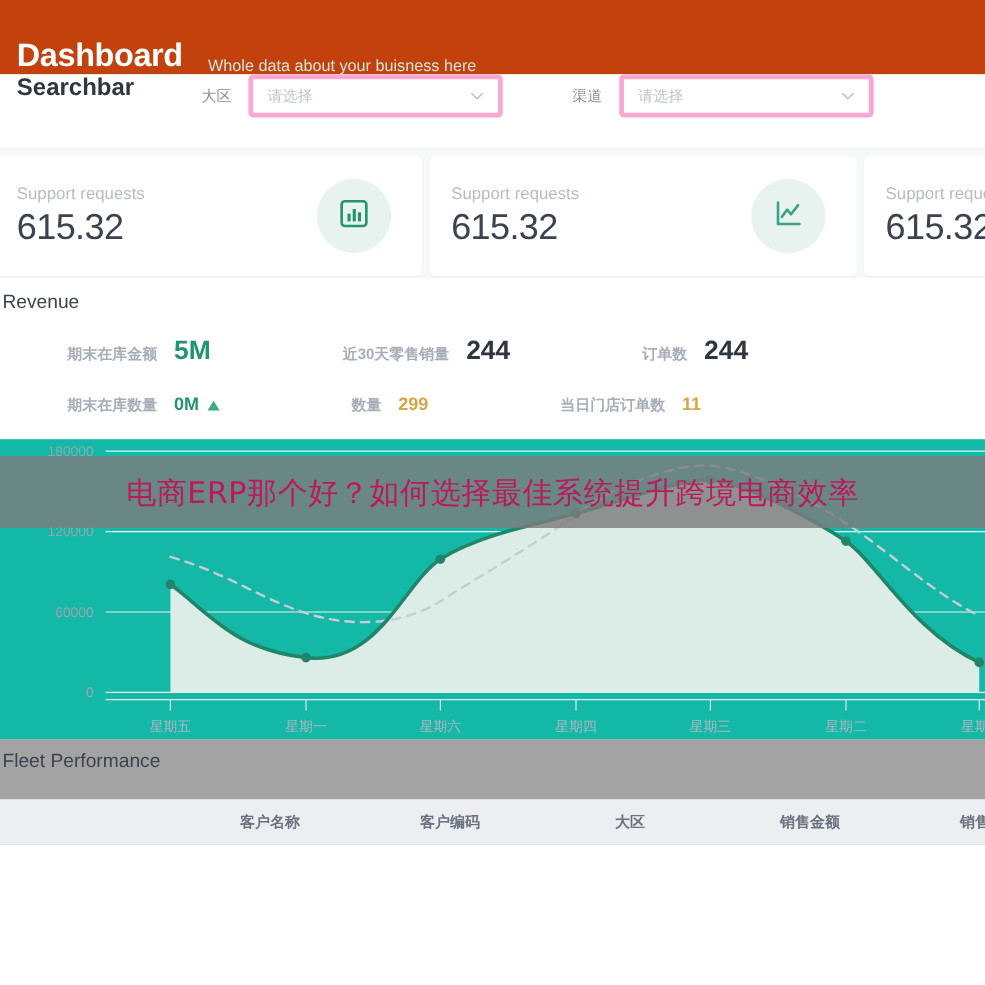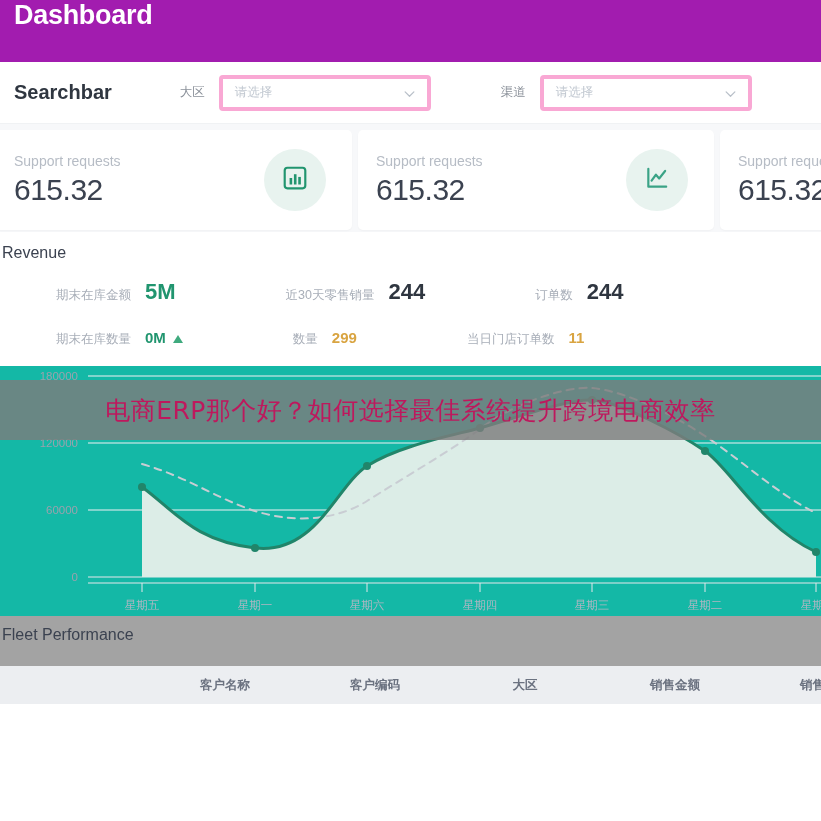--- a/index.html
+++ b/index.html
@@ -18,23 +18,23 @@
     position: relative;
     width: 821px;
     height: 821px;
     overflow: hidden;
     background: #ffffff;
   }
 
   
   .app-header {
     height: 62px;
-    background: #a21caf;
-    display: flex;
-    align-items: flex-start;
+    background: #c2410c;
+    display: flex;
+    align-items: flex-end;
     padding: 0 0 0 14px;
     box-sizing: border-box;
   }
   .app-title {
     color: #ffffff;
     font-size: 27px;
     font-weight: bold;
     letter-spacing: -0.3px;
     white-space: nowrap;
   }
@@ -43,25 +43,24 @@
     font-size: 13.5px;
     margin-left: 21px;
     white-space: nowrap;
   }
 
   
   .searchbar {
     height: 62px;
     background: #ffffff;
     display: flex;
-    align-items: center;
+    align-items: flex-start;
     padding: 0 14px;
     box-sizing: border-box;
     border-bottom: 1px solid #f0f2f4;
-    gap: 12px;
   }
   .searchbar-title {
     font-size: 20px;
     font-weight: bold;
     color: #2f3640;
     white-space: nowrap;
   }
   .filter-group {
     display: flex;
     align-items: center;
@@ -166,20 +165,21 @@
   }
   .metric {
     display: flex;
     align-items: baseline;
     white-space: nowrap;
   }
   .metric-label {
     font-size: 12.5px;
     color: #a8aeb8;
     margin-right: 14px;
+    font-weight: bold;
   }
   .metric-value {
     font-size: 22px;
     font-weight: bold;
     color: #2f3640;
   }
   .metric-value.green { color: #21956f; }
   .metric-value.orange { color: #d9a441; }
   .metric-value.small { font-size: 15px; }
   .tri-up {
@@ -260,20 +260,21 @@
   .th-spacer { width: 150px; flex: 0 0 auto; }
   .th-col { width: 150px; flex: 0 0 auto; }
 </style>
 </head>
 <body>
 
 <div class="page">
 
   <div class="app-header">
     <div class="app-title">Dashboard</div>
+    <div class="app-subtitle">Whole data about your buisness here</div>
   </div>
 
   <div class="searchbar">
     <div class="searchbar-title">Searchbar</div>
 
     <div class="filter-group">
       <div class="filter-label">大区</div>
       <div class="select-box">
         <span class="select-placeholder">请选择</span>
         <span>

